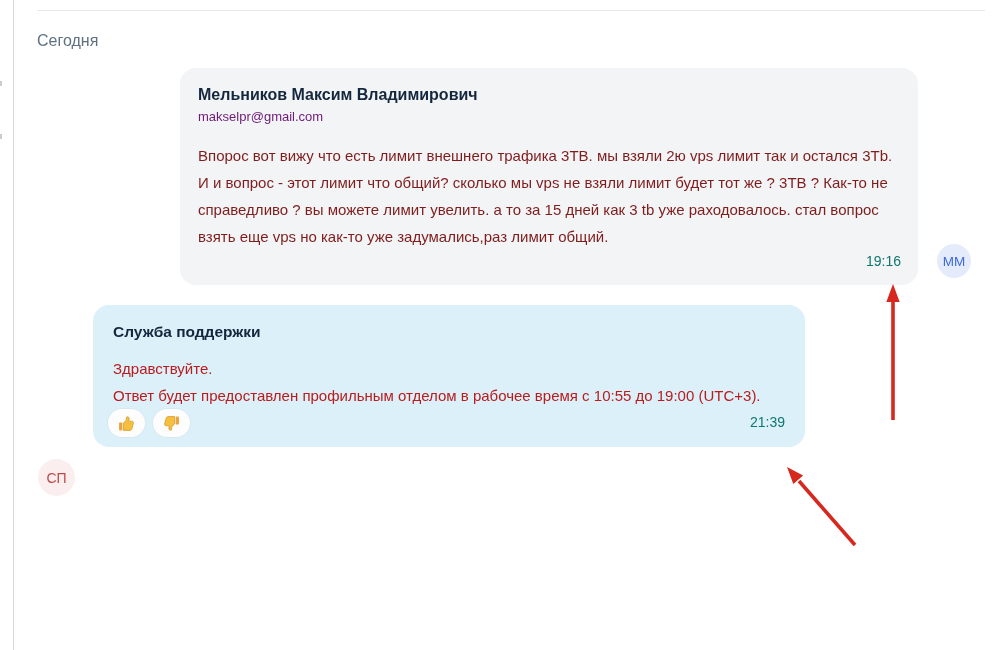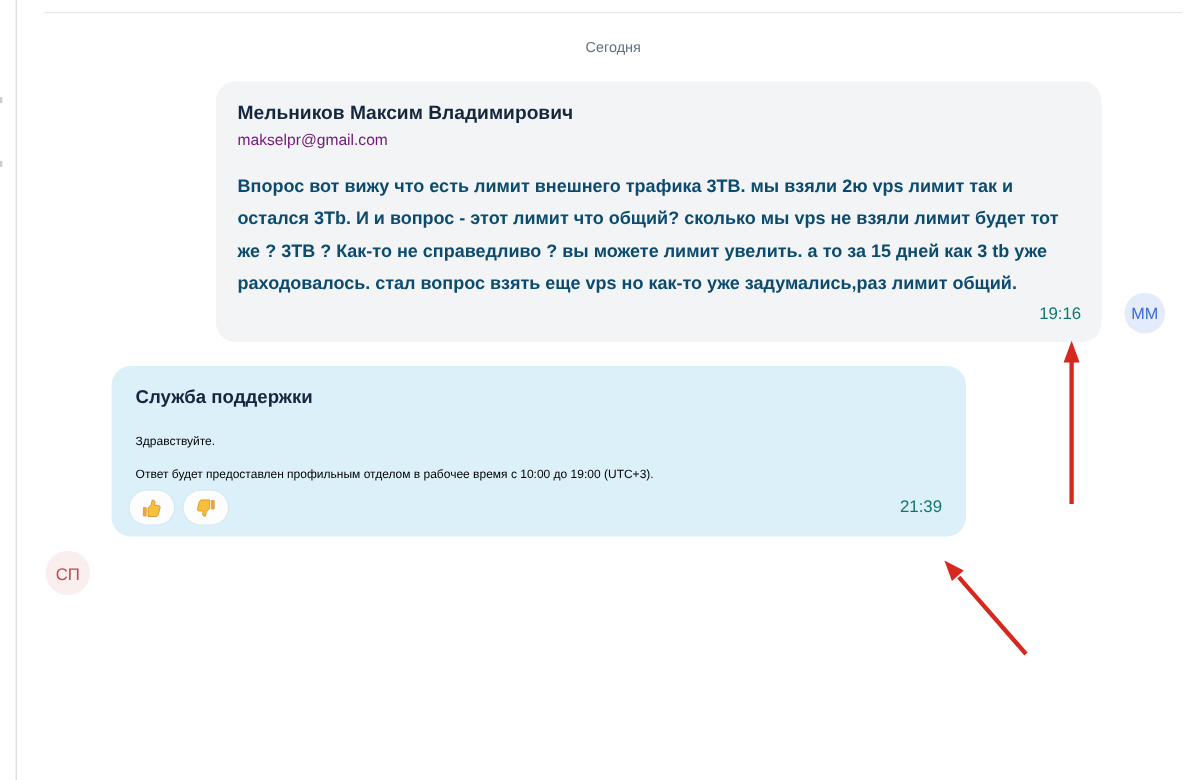--- a/index.html
+++ b/index.html
@@ -6,32 +6,32 @@
   body {
     width:995px; height:650px; position:relative; overflow:hidden;
     background:#ffffff;
     font-family:"Liberation Sans","DejaVu Sans",sans-serif;
     color:#22313f;
   }
   .vline { position:absolute; left:13px; top:0; height:650px; width:1px; background:#d6d9dc; }
   .edge-mark { position:absolute; left:0; width:2px; height:5px; background:#c9ccd0; }
   .edge-mark.m1 { top:81px; } .edge-mark.m2 { top:134px; }
   .hline { position:absolute; left:37px; width:948px; top:10px; height:1px; background:#e6e8ea; }
-  .date-sep { position:absolute; left:37px; width:948px; top:32px; text-align:center;
-              font-size:12px; color:#5f7081; }
+  .date-sep { position:absolute; left:37px; width:948px; top:32px; text-align:left;
+              font-size:16px; color:#5f7081; }
 
   .card { box-sizing:border-box; position:absolute; border-radius:16px; }
   .card-user { left:180px; top:68px; width:738px; height:217px; background:#f2f4f6; padding:17px 18px 14px 18px; }
   .card-support { left:93px; top:305px; width:712px; height:142px; background:#dcf0fa; padding:17px 20px 14px 20px; }
 
   .author { margin:0 0 3px 0; font-size:16px; font-weight:bold; color:#14273e; line-height:20px; }
   .card-support .author { font-size:15.5px; margin-bottom:13px; }
   .email { font-size:13px; color:#701a75; margin:0 0 17px 0; line-height:17px; }
-  .body { margin:0; font-size:15px; line-height:27px; color:#0c4a6e;font-weight:bold; }
-  .line { font-size:10px; line-height:27px; color:#000000; }
+  .body { margin:0; font-size:15px; line-height:27px; color:#7f1d1d; }
+  .line { font-size:15px; line-height:27px; color:#b91c1c; }
   .time { position:absolute; font-size:14px; color:#0f766e; }
   .time-user { right:17px; bottom:16px; }
   .time-support { right:20px; bottom:17px; }
 
   .avatar { position:absolute; border-radius:50%; display:flex; align-items:center; justify-content:center; }
   .avatar-user { left:937px; top:244px; width:34px; height:34px; background:#e4ebfb;
                  color:#3f6ad8; font-size:13.5px; font-weight:normal; }
   .avatar-support { left:38px; top:459px; width:37px; height:37px; background:#fbeeee;
                     color:#bf4848; font-size:14px; }
 
@@ -59,21 +59,21 @@
   <h3 class="author">Мельников Максим Владимирович</h3>
   <div class="email">makselpr@gmail.com</div>
   <p class="body">Впорос вот вижу что есть лимит внешнего трафика 3ТВ. мы взяли 2ю vps лимит так и остался 3Тb. И и вопрос - этот лимит что общий? сколько мы vps не взяли лимит будет тот же ? 3ТВ ? Как-то не справедливо ? вы можете лимит увелить. а то за 15 дней как 3 tb уже раходовалось. стал вопрос взять еще vps но как-то уже задумались,раз лимит общий.</p>
   <div class="time time-user">19:16</div>
 </section>
 <div class="avatar avatar-user">ММ</div>
 
 <section class="card card-support">
   <h3 class="author">Служба поддержки</h3>
   <div class="line">Здравствуйте.</div>
-  <div class="line">Ответ будет предоставлен профильным отделом в рабочее время с 10:00 до 19:00 (UTC+3).</div>
+  <div class="line">Ответ будет предоставлен профильным отделом в рабочее время с 10:55 до 19:00 (UTC+3).</div>
   <div class="reactions">
     <button class="reaction-btn">
       <span class="reaction-icon">
         <svg width="17" height="17" viewBox="0 0 16 16">
           <rect x="1" y="7" width="3" height="7.5" rx="0.8" fill="#eda33b"></rect>
           <path d="M5 14.5V7.8L7.6 5l.6-3.2c1.6-.4 2.6.6 2.3 2.1L10 5.8h3.1c1 0 1.7.9 1.4 1.9l-1.4 5.2c-.2.9-1 1.6-2 1.6H5z" fill="#f7c03c" stroke="#c98a1b" stroke-width="0.6"></path>
         </svg>
       </span>
     </button>
     <button class="reaction-btn">

